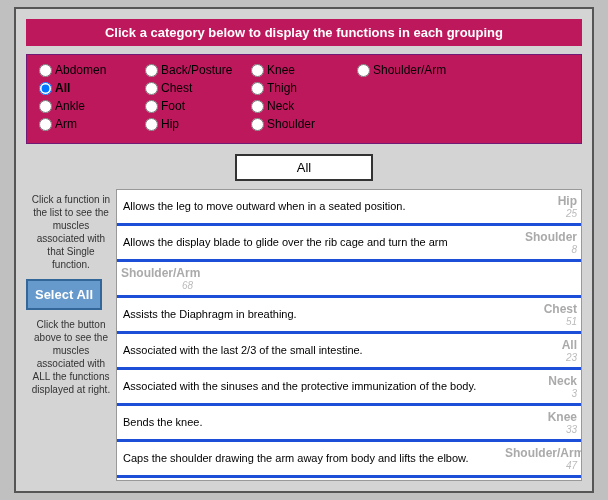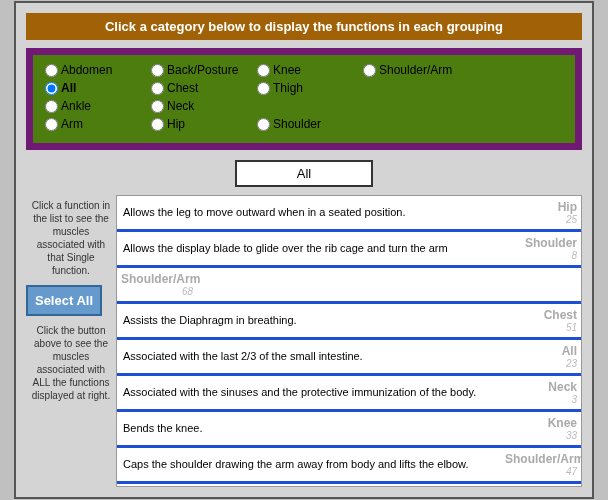--- a/index.html
+++ b/index.html
@@ -13,31 +13,31 @@
       align-items: center;
       justify-content: center;
     }
     .main-container {
       background: #d4d4d4;
       border: 2px solid #555;
       width: 580px;
       padding: 10px;
     }
     .header-bar {
-      background: #a16207;
+      background: #be185d;
       color: white;
       text-align: center;
       padding: 6px 10px;
       font-size: 13px;
       font-weight: bold;
       margin-bottom: 8px;
     }
     .category-box {
-      background: #4d7c0f;
-      border: 7px solid #701a75;
+      background: #be185d;
+      border: 1px solid #701a75;
       padding: 8px 12px;
       margin-bottom: 10px;
     }
     .category-row {
       display: flex;
       gap: 6px;
       margin-bottom: 4px;
       align-items: center;
     }
     .category-item {
@@ -190,20 +190,24 @@
         <label for="thigh">Thigh</label>
       </div>
     </div>
 
     <div class="category-row">
       <div class="category-item">
         <input type="radio" name="category" id="ankle" style="">
         <label for="ankle">Ankle</label>
       </div>
       <div class="category-item">
+        <input type="radio" name="category" id="foot" style="">
+        <label for="foot">Foot</label>
+      </div>
+      <div class="category-item">
         <input type="radio" name="category" id="neck" style="">
         <label for="neck">Neck</label>
       </div>
       <div class="category-item"></div>
     </div>
 
     <div class="category-row">
       <div class="category-item">
         <input type="radio" name="category" id="arm" style="">
         <label for="arm">Arm</label>

